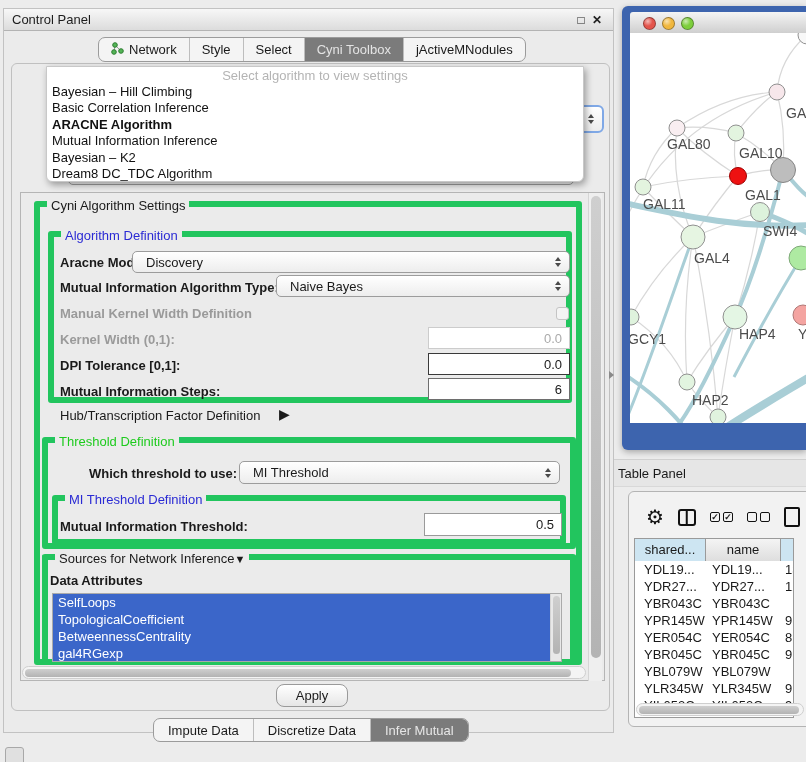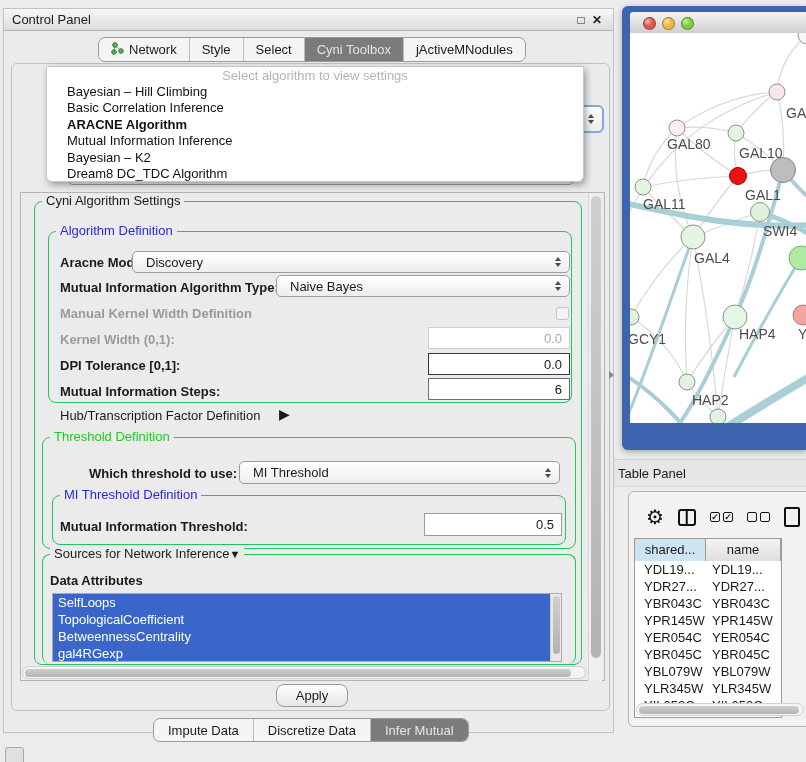--- a/index.html
+++ b/index.html
@@ -11,36 +11,36 @@
   #cp-titlebar{left:0;top:0;right:0;height:22px;background:linear-gradient(#f7f7f7,#dcdcdc);border-bottom:1px solid #b3b3b3;display:flex;align-items:center;padding:0 8px;box-sizing:border-box}
   #cp-title{flex:1;font-size:13px;color:#1c1c1c}
   .win-btn{width:16px;text-align:center;font-weight:bold;color:#222;cursor:default;font-size:12px}
   #cp-tabs{left:94px;top:28px;height:23px;display:flex;border:1px solid #9b9b9b;border-radius:7px;overflow:hidden;background:#f4f4f4}
   .cp-tab{display:flex;align-items:center;gap:5px;padding:0 12px;border-right:1px solid #bdbdbd;font-size:13px;white-space:nowrap}
   .cp-tab:last-child{border-right:none}
   .cp-tab.sel{background:#7b7b7b;color:#e4e4e4}
   #cp-content{left:7px;top:54px;width:599px;height:648px;background:#ebebeb;border:1px solid #c0c0c0;border-radius:6px;box-sizing:border-box}
   #scrollpane{left:16px;top:183px;width:585px;height:489px;border:1px solid #b5b5b5;box-sizing:border-box;background:#ebebeb}
   
-  .grp{position:absolute;border:1px solid #22c55e;border-radius:8px;box-sizing:border-box}
+  .grp{position:absolute;border:6px solid #22c55e;border-radius:3px;box-sizing:border-box}
   .grp-title{position:absolute;top:-9px;left:7px;background:#ebebeb;padding:0 4px;font-size:13px;white-space:nowrap}
   .t-blue{color:#2a2ad4}.t-green{color:#1ecb1e}
   .lbl{position:absolute;font-weight:bold;font-size:13px;white-space:nowrap}
   .lbl.dis{color:#9a9a9a}
   .combo{position:absolute;background:linear-gradient(#ffffff,#ededed);border:1px solid #9c9c9c;border-radius:5px;box-sizing:border-box;display:flex;align-items:center;padding-left:13px;font-size:13px}
   .spin{position:absolute;right:8px;top:0;height:100%;display:flex;flex-direction:column;justify-content:center;gap:2px}
   .spin i{display:block;width:0;height:0;border-left:3.5px solid transparent;border-right:3.5px solid transparent}
   .spin .up{border-bottom:4px solid #4a4a4a}
   .spin .dn{border-top:4px solid #4a4a4a}
   .field{position:absolute;background:#fff;box-sizing:border-box;display:flex;align-items:center;justify-content:flex-end;padding-right:7px;font-size:13px}
   .chk{position:absolute;width:13px;height:13px;background:#f4f4f4;border:1px solid #c4c4c4;border-radius:3px;box-sizing:border-box}
   
   #algo-popup{left:42px;top:57px;width:538px;height:116px;background:#fff;border:1px solid #c8c8c8;border-radius:0 0 6px 6px;box-shadow:2px 3px 7px rgba(0,0,0,.35);z-index:50;box-sizing:border-box;overflow:hidden}
   #algo-prompt{height:17px;line-height:17px;text-align:center;color:#b4b4b4;font-size:13px}
-  .algo-item{height:16.4px;line-height:16.4px;padding-left:20px;font-size:13px;color:#111;white-space:nowrap}
+  .algo-item{height:16.4px;line-height:16.4px;padding-left:5px;font-size:13px;color:#111;white-space:nowrap}
   .algo-item.bold{font-weight:bold}
   
   #attr-box{left:48px;top:584px;width:510px;height:69px;background:#fff;border:1px solid #aaa;box-sizing:border-box;overflow:hidden}
   .attr-item{height:17px;line-height:17px;padding-left:5px;background:#3b66c9;color:#fff;font-size:13px;white-space:nowrap}
   
   .sb-track-h{position:absolute;background:#f4f4f4;border:1px solid #cfcfcf;border-radius:7px;box-sizing:border-box}
   .sb-thumb{position:absolute;background:linear-gradient(#cfcfcf,#b3b3b3);border-radius:6px}
   .sb-track-v{position:absolute;background:#efefef;border-left:1px solid #d5d5d5;box-sizing:border-box}
   
   #apply-btn{left:272px;top:675px;width:70px;height:21px;background:linear-gradient(#ffffff,#e6e6e6);border:1px solid #9a9a9a;border-radius:8px;display:flex;align-items:center;justify-content:center;font-size:13px}
@@ -60,21 +60,21 @@
   #tp-titlebar{left:614px;top:459px;width:192px;height:28px;background:#e6e6e6;border-top:1px solid #d0d0d0;border-bottom:1px solid #d8d8d8;display:flex;align-items:center;box-sizing:border-box}
   #tp-title{margin-left:4px;font-size:13px}
   #tp-outer{left:628px;top:491px;width:190px;height:236px;background:#f2f2f2;border:1px solid #b4b4b4;border-radius:6px 0 0 6px;box-sizing:border-box}
   #tp-toolbar{left:634px;top:498px;width:172px;height:38px;display:flex;align-items:center;gap:14px;padding-left:12px;box-sizing:border-box}
   .ico-gear{font-size:20px;line-height:20px;color:#111}
   .ico-cols{width:18px;height:17px;border:2.5px solid #111;border-radius:3px;box-sizing:border-box;position:relative}
   .ico-cols:after{content:"";position:absolute;left:50%;top:0;bottom:0;width:2.5px;background:#111;transform:translateX(-50%)}
   .cb-pair{display:flex;gap:3px}
   .cb{width:10px;height:10px;border:1.7px solid #111;border-radius:2px;box-sizing:border-box;font-size:9px;line-height:8px;text-align:center;font-weight:bold}
   .ico-doc{width:16px;height:20px;border:2.5px solid #111;border-radius:2px;box-sizing:border-box}
-  #tbl-frame{left:634px;top:538px;width:148px;height:180px;border:1px solid #9a9a9a;background:#fff;box-sizing:border-box;overflow:hidden}
+  #tbl-frame{left:634px;top:538px;width:160px;height:180px;border:1px solid #9a9a9a;background:#fff;box-sizing:border-box;overflow:hidden}
   #tbl-head{display:flex;height:22px;border-bottom:1px solid #8a8a8a;box-sizing:border-box}
   .th{height:22px;line-height:22px;text-align:center;font-size:13px;border-right:1px solid #9a9a9a;box-sizing:border-box;overflow:hidden;flex-shrink:0}
   .th.hl{background:#cde5f2}
   .th.plain{background:linear-gradient(#f4f4f4,#dedede)}
   #tbl-body{height:142px;overflow:hidden}
   .tr{display:flex;height:17px;line-height:17px}
   .td{font-size:13px;overflow:hidden;white-space:nowrap;box-sizing:border-box;flex-shrink:0}
   #tbl-hscroll{left:636px;top:703px;width:168px;height:13px}
 </style>
 </head>

